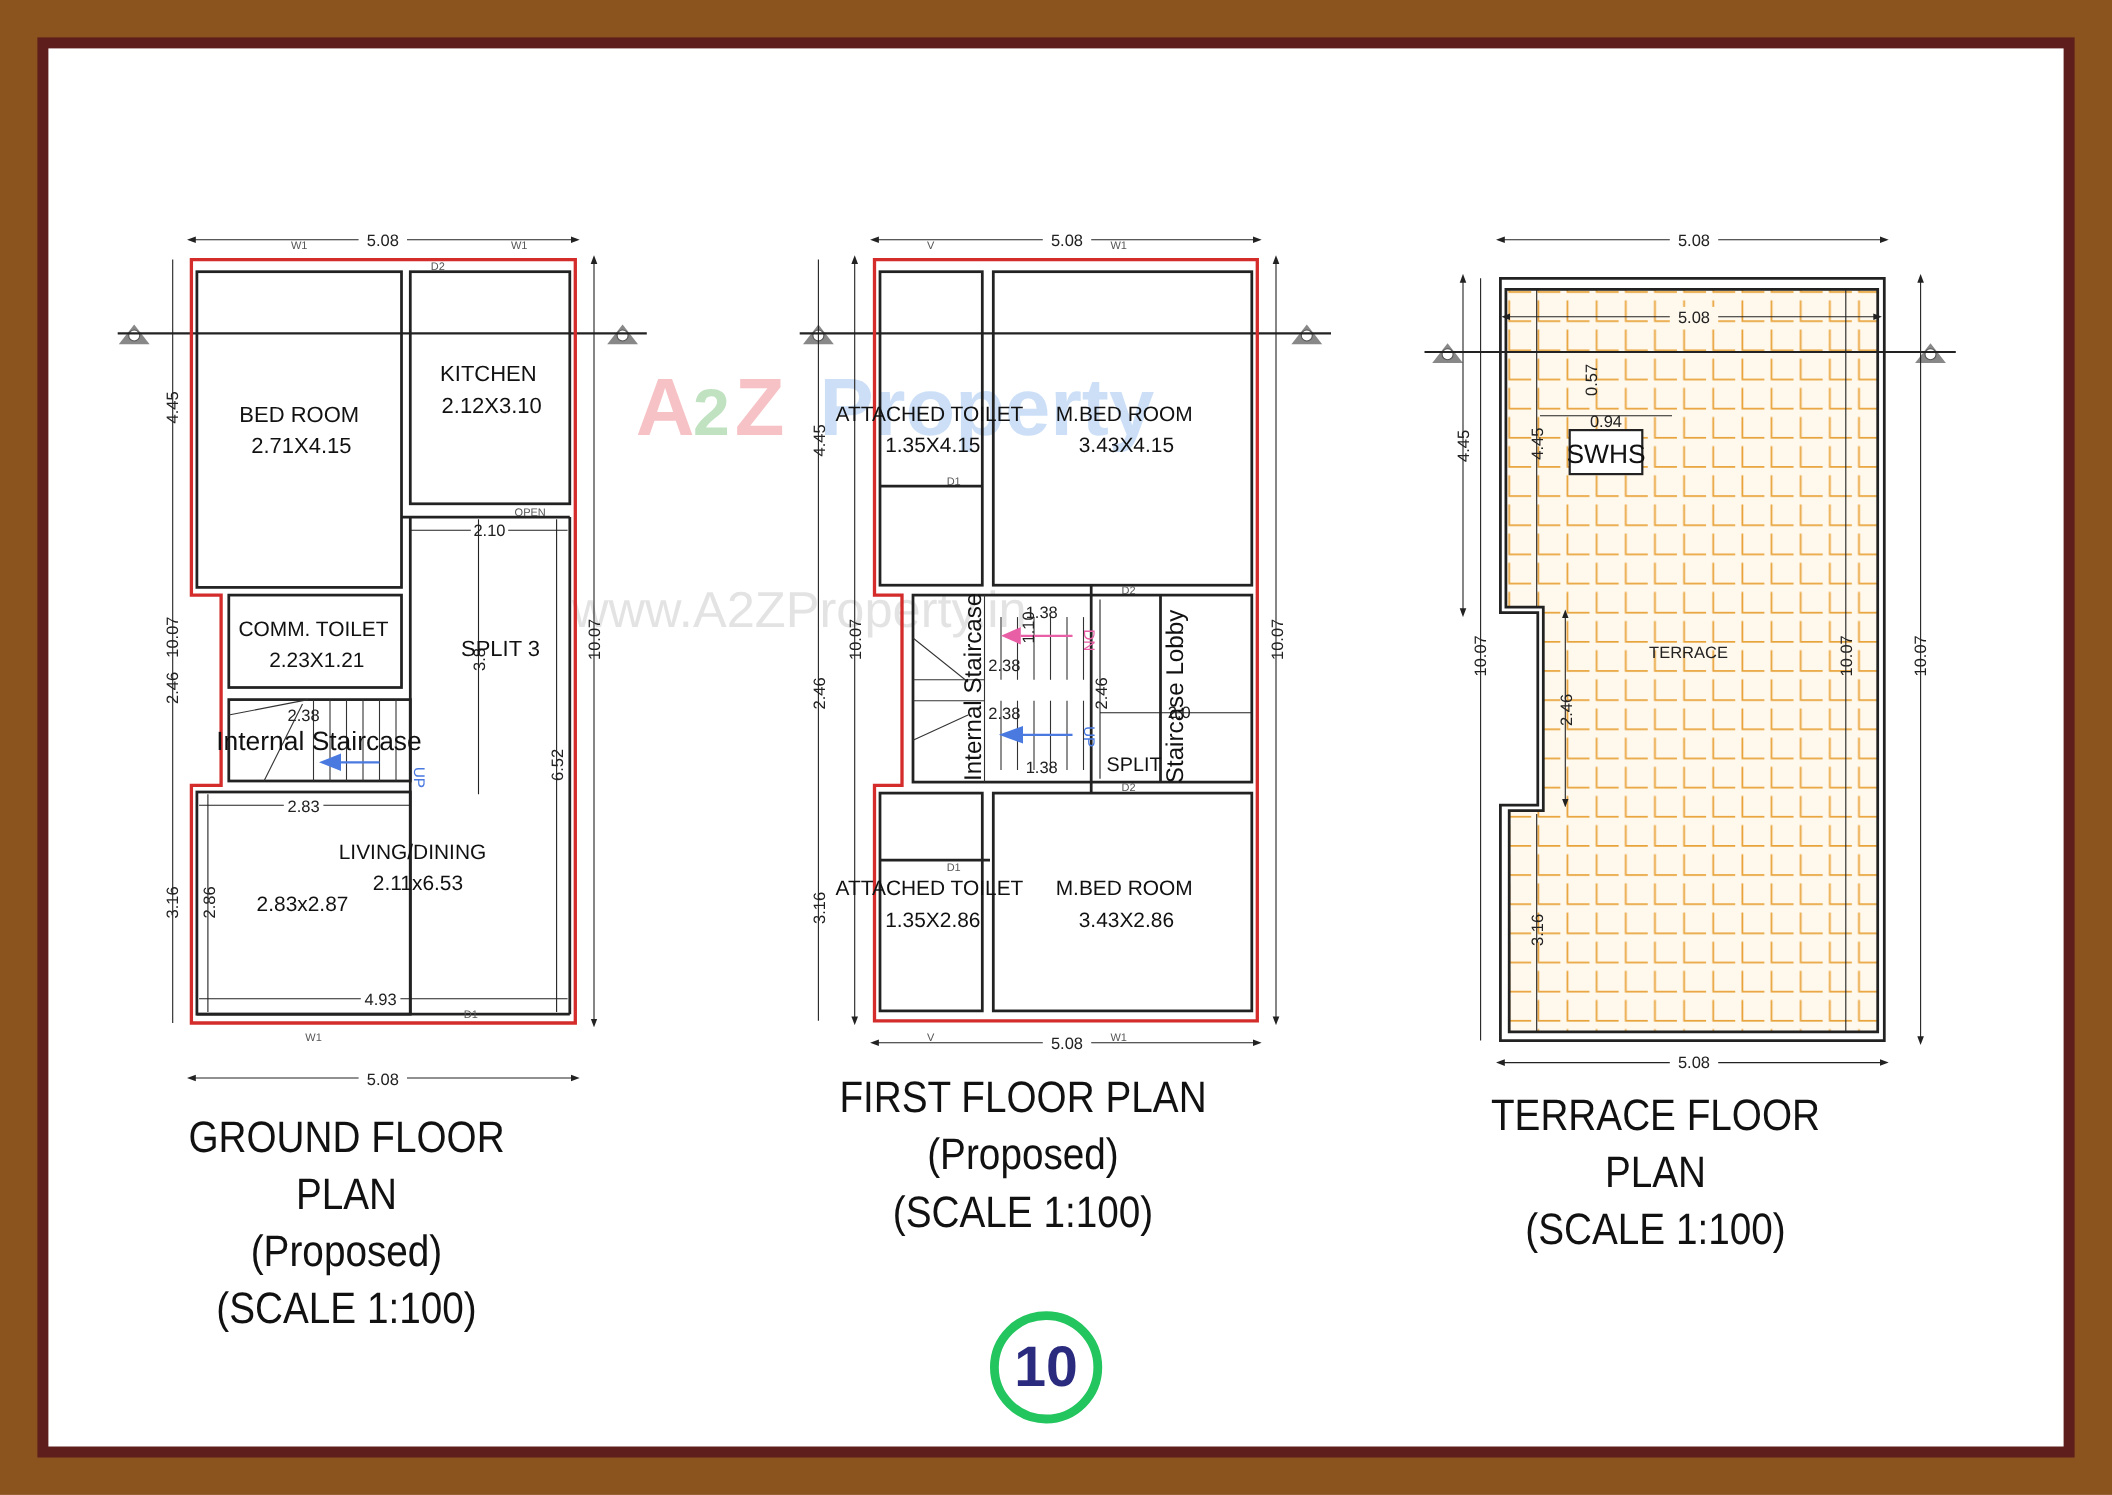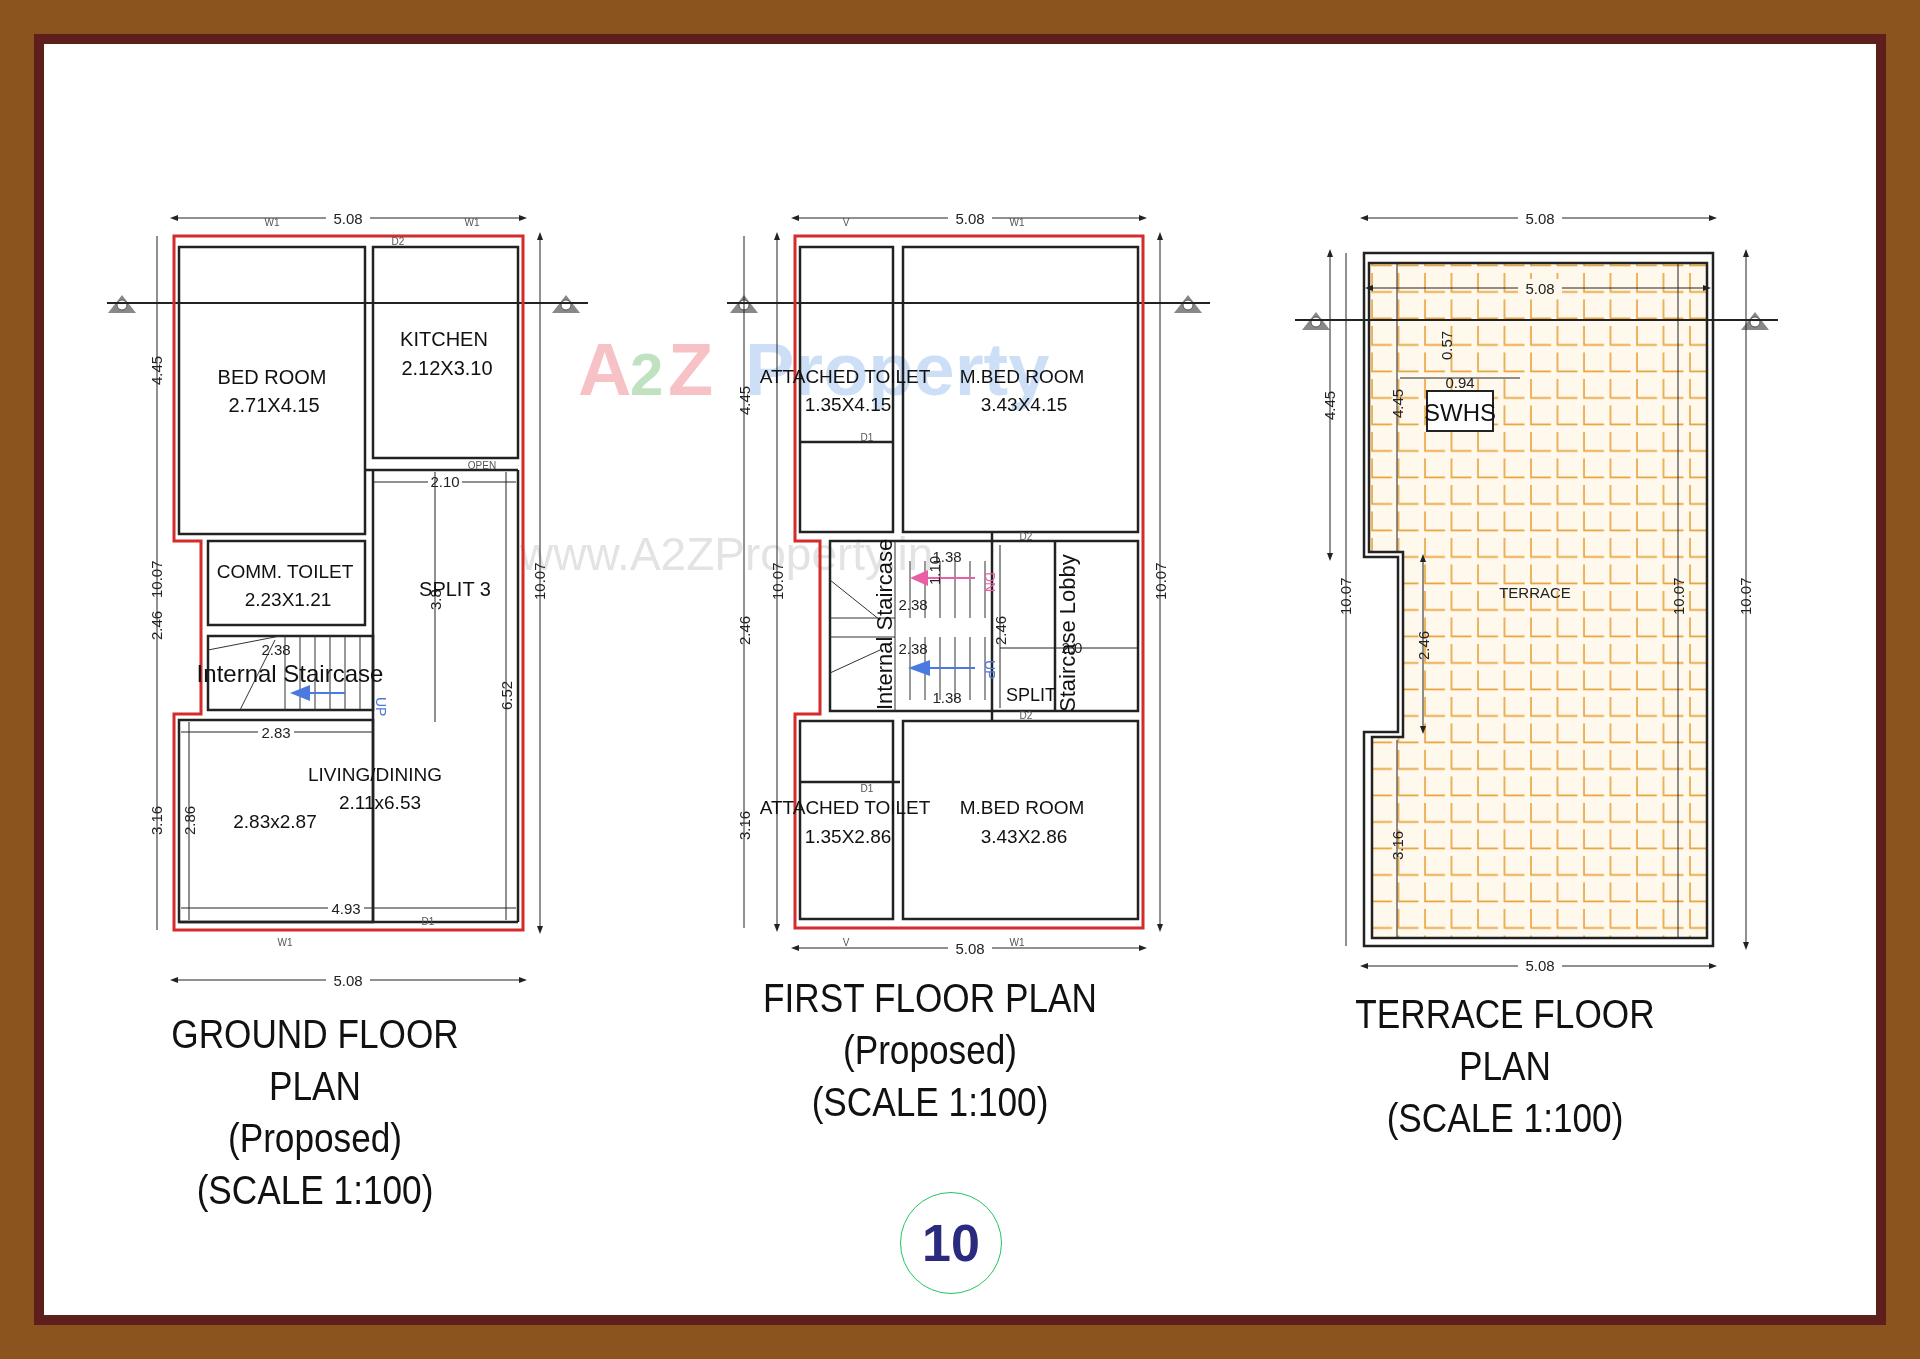--- a/index.html
+++ b/index.html
@@ -1,21 +1,21 @@
 <!DOCTYPE html>
 <html><head>
 <meta charset="utf-8">
 <style>
   html, body { margin: 0; padding: 0; }
   body { width: 1920px; height: 1359px; background: #8b541e; position: relative; overflow: hidden; font-family: "Liberation Sans", sans-serif; }
   .frame { position: absolute; left: 34px; top: 34px; width: 1852px; height: 1291px; background: #5e1f1c; }
   .sheet { position: absolute; left: 44px; top: 44px; width: 1832px; height: 1271px; background: #ffffff; }
   svg { position: absolute; left: 0; top: 0; }
   .plan-title { position: absolute; text-align: center; color: #111; font-size: 40px; line-height: 52px; transform: scaleX(0.88); transform-origin: center top; }
-  .page-badge { position: absolute; left: 900px; top: 1192px; width: 102px; height: 102px; border: 1px solid #22c55e; border-radius: 50%; box-sizing: border-box; display: flex; align-items: center; justify-content: center; color: #2a2a7e; font-size: 52px; font-weight: bold; }
+  .page-badge { position: absolute; left: 900px; top: 1192px; width: 102px; height: 102px; border: 8px solid #22c55e; border-radius: 50%; box-sizing: border-box; display: flex; align-items: center; justify-content: center; color: #2a2a7e; font-size: 52px; font-weight: bold; }
   .lbl { font-family: "Liberation Sans", sans-serif; fill: #111; }
   .dim { font-family: "Liberation Sans", sans-serif; fill: #222; font-size: 15px; }
   .small { font-family: "Liberation Sans", sans-serif; fill: #555; font-size: 10px; }
 </style>
 </head>
 <body>
 
 <div class="frame"></div>
 <div class="sheet"></div>
 

